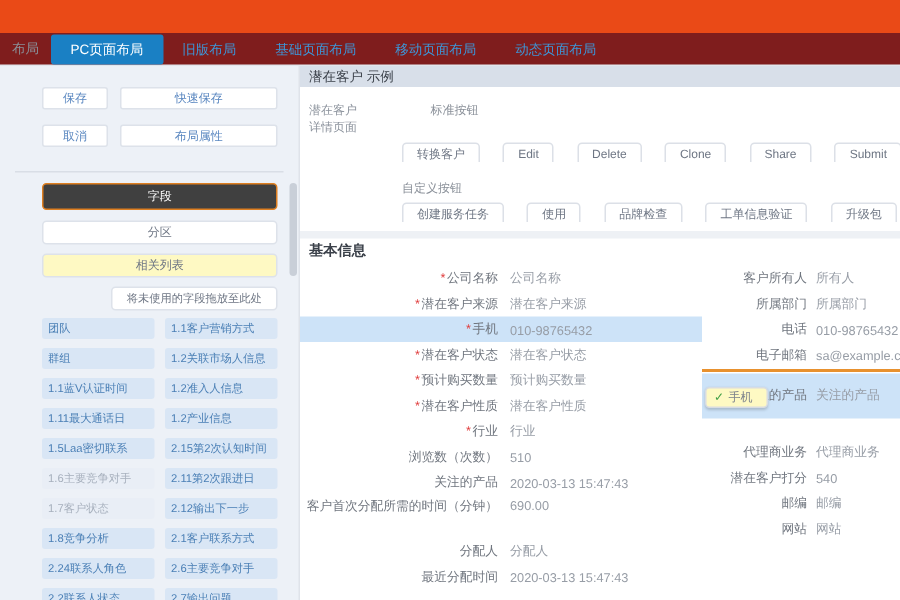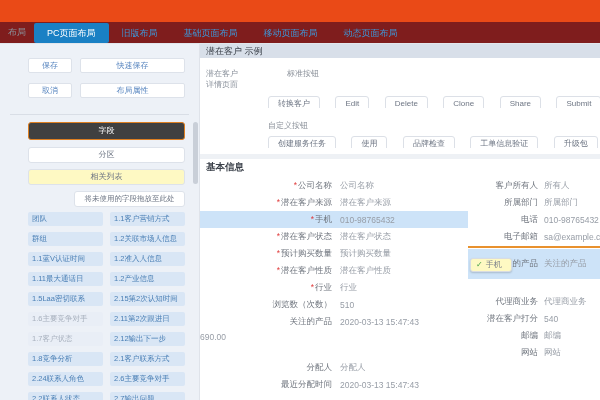--- a/index.html
+++ b/index.html
@@ -196,20 +196,21 @@
     </div>
     <div class="frow">
       <div class="flabel"><span>浏览数（次数）</span></div>
       <div class="fvalue">510</div>
     </div>
     <div class="frow">
       <div class="flabel"><span>关注的产品</span></div>
       <div class="fvalue">2020-03-13 15:47:43</div>
     </div>
     <div class="frow tall">
+      <div class="flabel"><span>客户首次分配所需的时间（分钟）</span></div>
       <div class="fvalue">690.00</div>
     </div>
     <div class="frow">
       <div class="flabel"><span>分配人</span></div>
       <div class="fvalue">分配人</div>
     </div>
     <div class="frow">
       <div class="flabel"><span>最近分配时间</span></div>
       <div class="fvalue">2020-03-13 15:47:43</div>
     </div>

